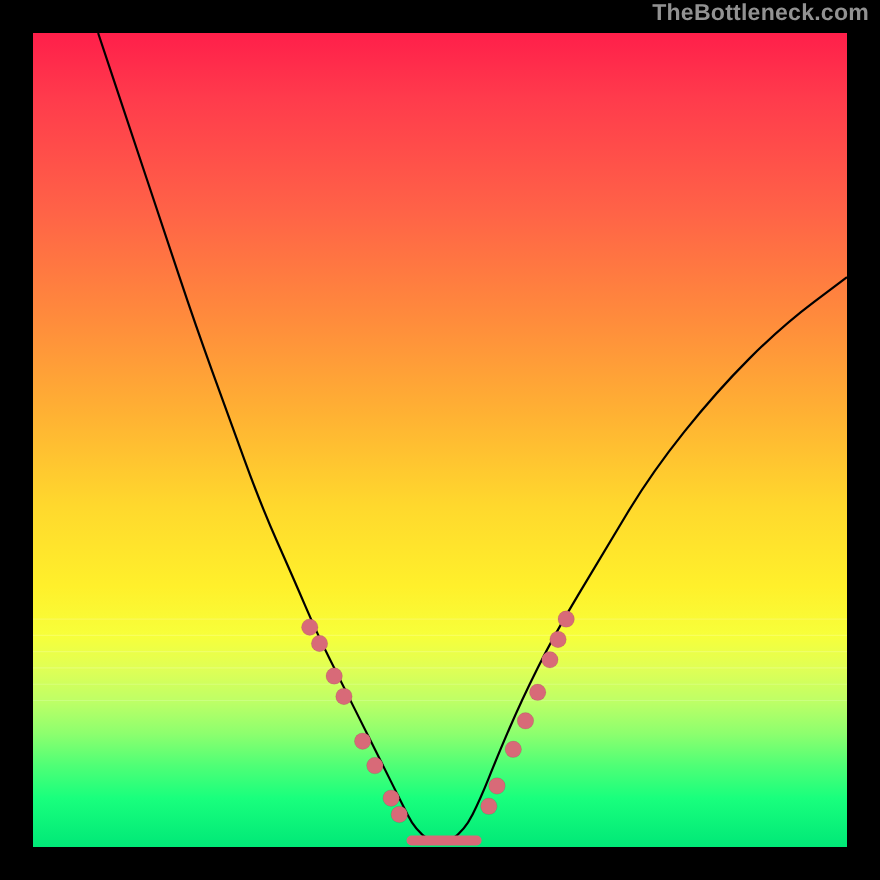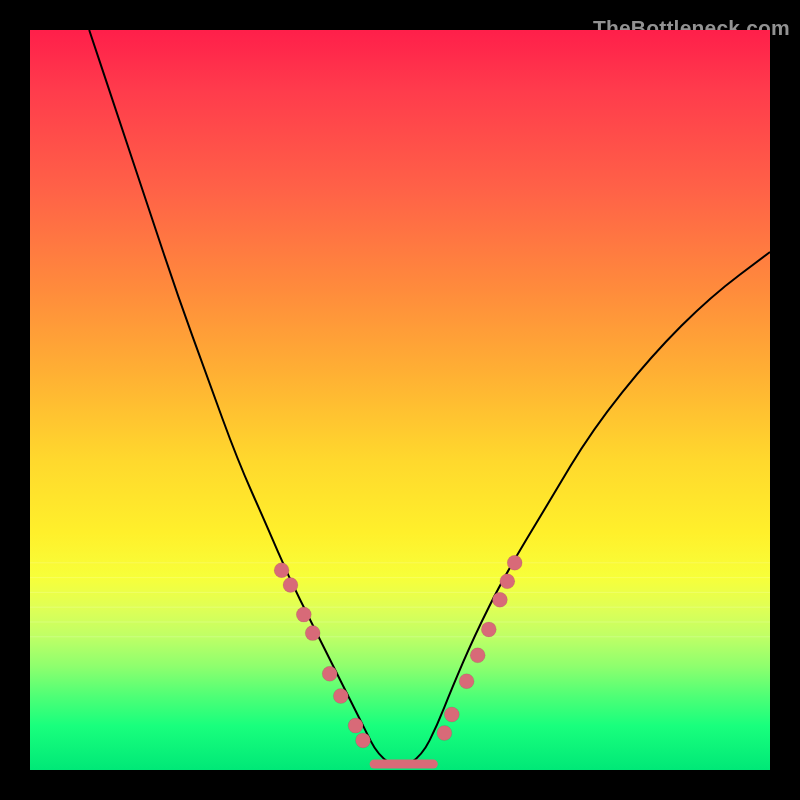--- a/index.html
+++ b/index.html
@@ -65,21 +65,21 @@
     stroke-width: 0.5;
   }
   .bottom-seg {
     fill: none;
     stroke: #d86a78;
     stroke-width: 9;
     stroke-linecap: round;
   }
   .watermark {
     position: absolute;
-    top: 16px;
+    top: 0;
     right: 10px;
     color: #929292;
     font-size: 21px;
     font-weight: 600;
     letter-spacing: 0.2px;
     user-select: none;
   }
 </style>
 </head>
 <body>

